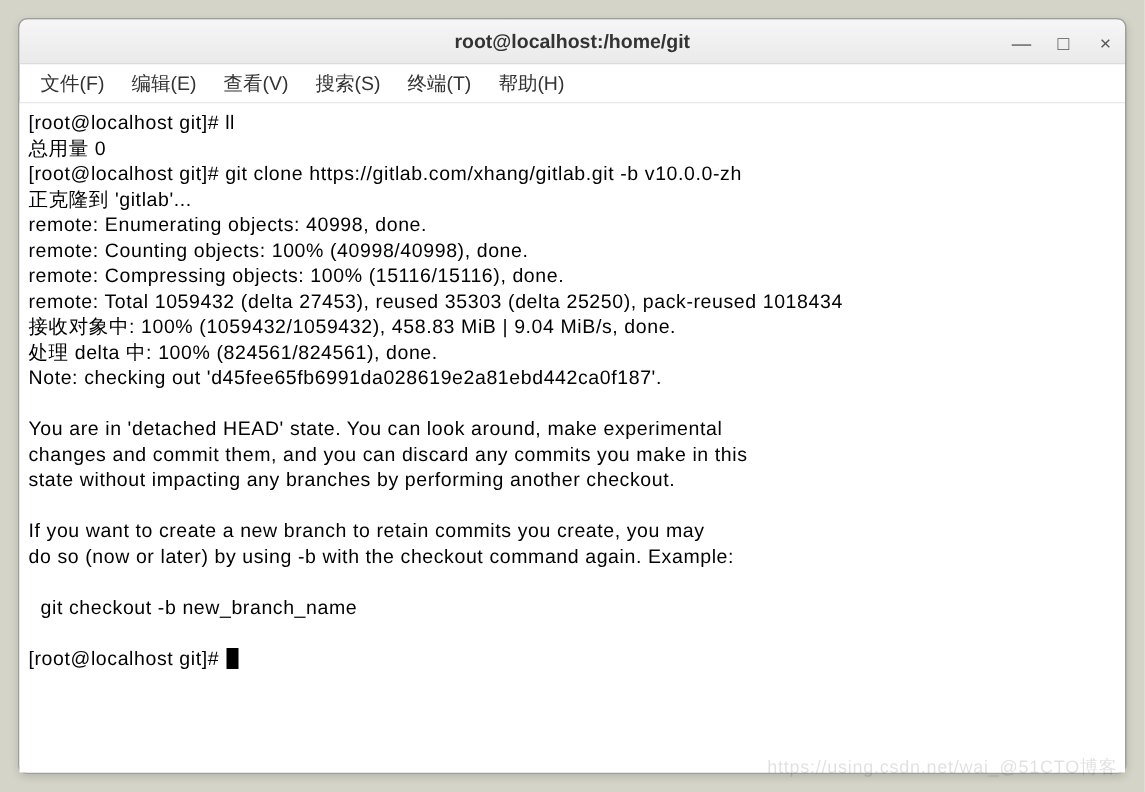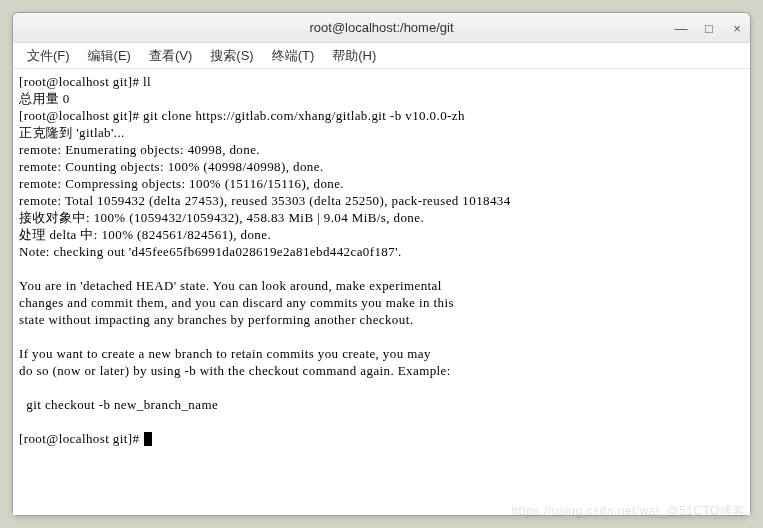--- a/index.html
+++ b/index.html
@@ -7,29 +7,29 @@
     .window {
       position: absolute; left: 12px; top: 12px; width: 739px; height: 504px;
       background: #fff; border: 1px solid #9e9e9e; border-radius: 6px;
       box-shadow: 0 2px 6px rgba(0,0,0,0.15); display: flex; flex-direction: column;
     }
     .titlebar {
       height: 30px; display: flex; align-items: center; justify-content: center;
       position: relative; border-bottom: 1px solid #dcdcdc; border-radius: 6px 6px 0 0;
       background: linear-gradient(#f6f6f6,#eaeaea);
     }
-    .titlebar-title { font-size: 13px; font-weight: normal; color: #333; }
+    .titlebar-title { font-size: 13px; font-weight: bold; color: #333; }
     .window-controls { position: absolute; right: 6px; top: 0; height: 30px; display: flex; align-items: center; gap: 14px; }
     .win-btn { width: 14px; height: 14px; display: flex; align-items: center; justify-content: center;
       font-size: 13px; color: #555; cursor: default; line-height: 1; font-family: sans-serif; }
     .menubar { height: 26px; display: flex; align-items: center; padding: 0 6px; gap: 2px;
       border-bottom: 1px solid #e8e8e8; font-size: 13px; color: #333; }
     .menu-item { padding: 2px 8px; cursor: default; }
     .terminal {
-      flex: 1; padding: 4px 6px 6px 6px; font-family: Liberation Serif, serif;
+      flex: 1; padding: 4px 6px 6px 6px; font-family: Liberation Sans, sans-serif;
       font-size: 13px; line-height: 17px; color: #000; white-space: pre-wrap; letter-spacing: 0.4px;
       word-break: break-all; overflow: hidden; background: #fff;
     }
     .cursor { display: inline-block; width: 8px; height: 14px; background: #000; vertical-align: text-bottom; margin-left: 1px; }
     .watermark { position: absolute; right: 18px; bottom: 8px; font-size: 12px; color: rgba(0,0,0,0.12);
       font-family: sans-serif; letter-spacing: 0.5px; pointer-events: none; }
   </style>
 </head>
 <body>
 

